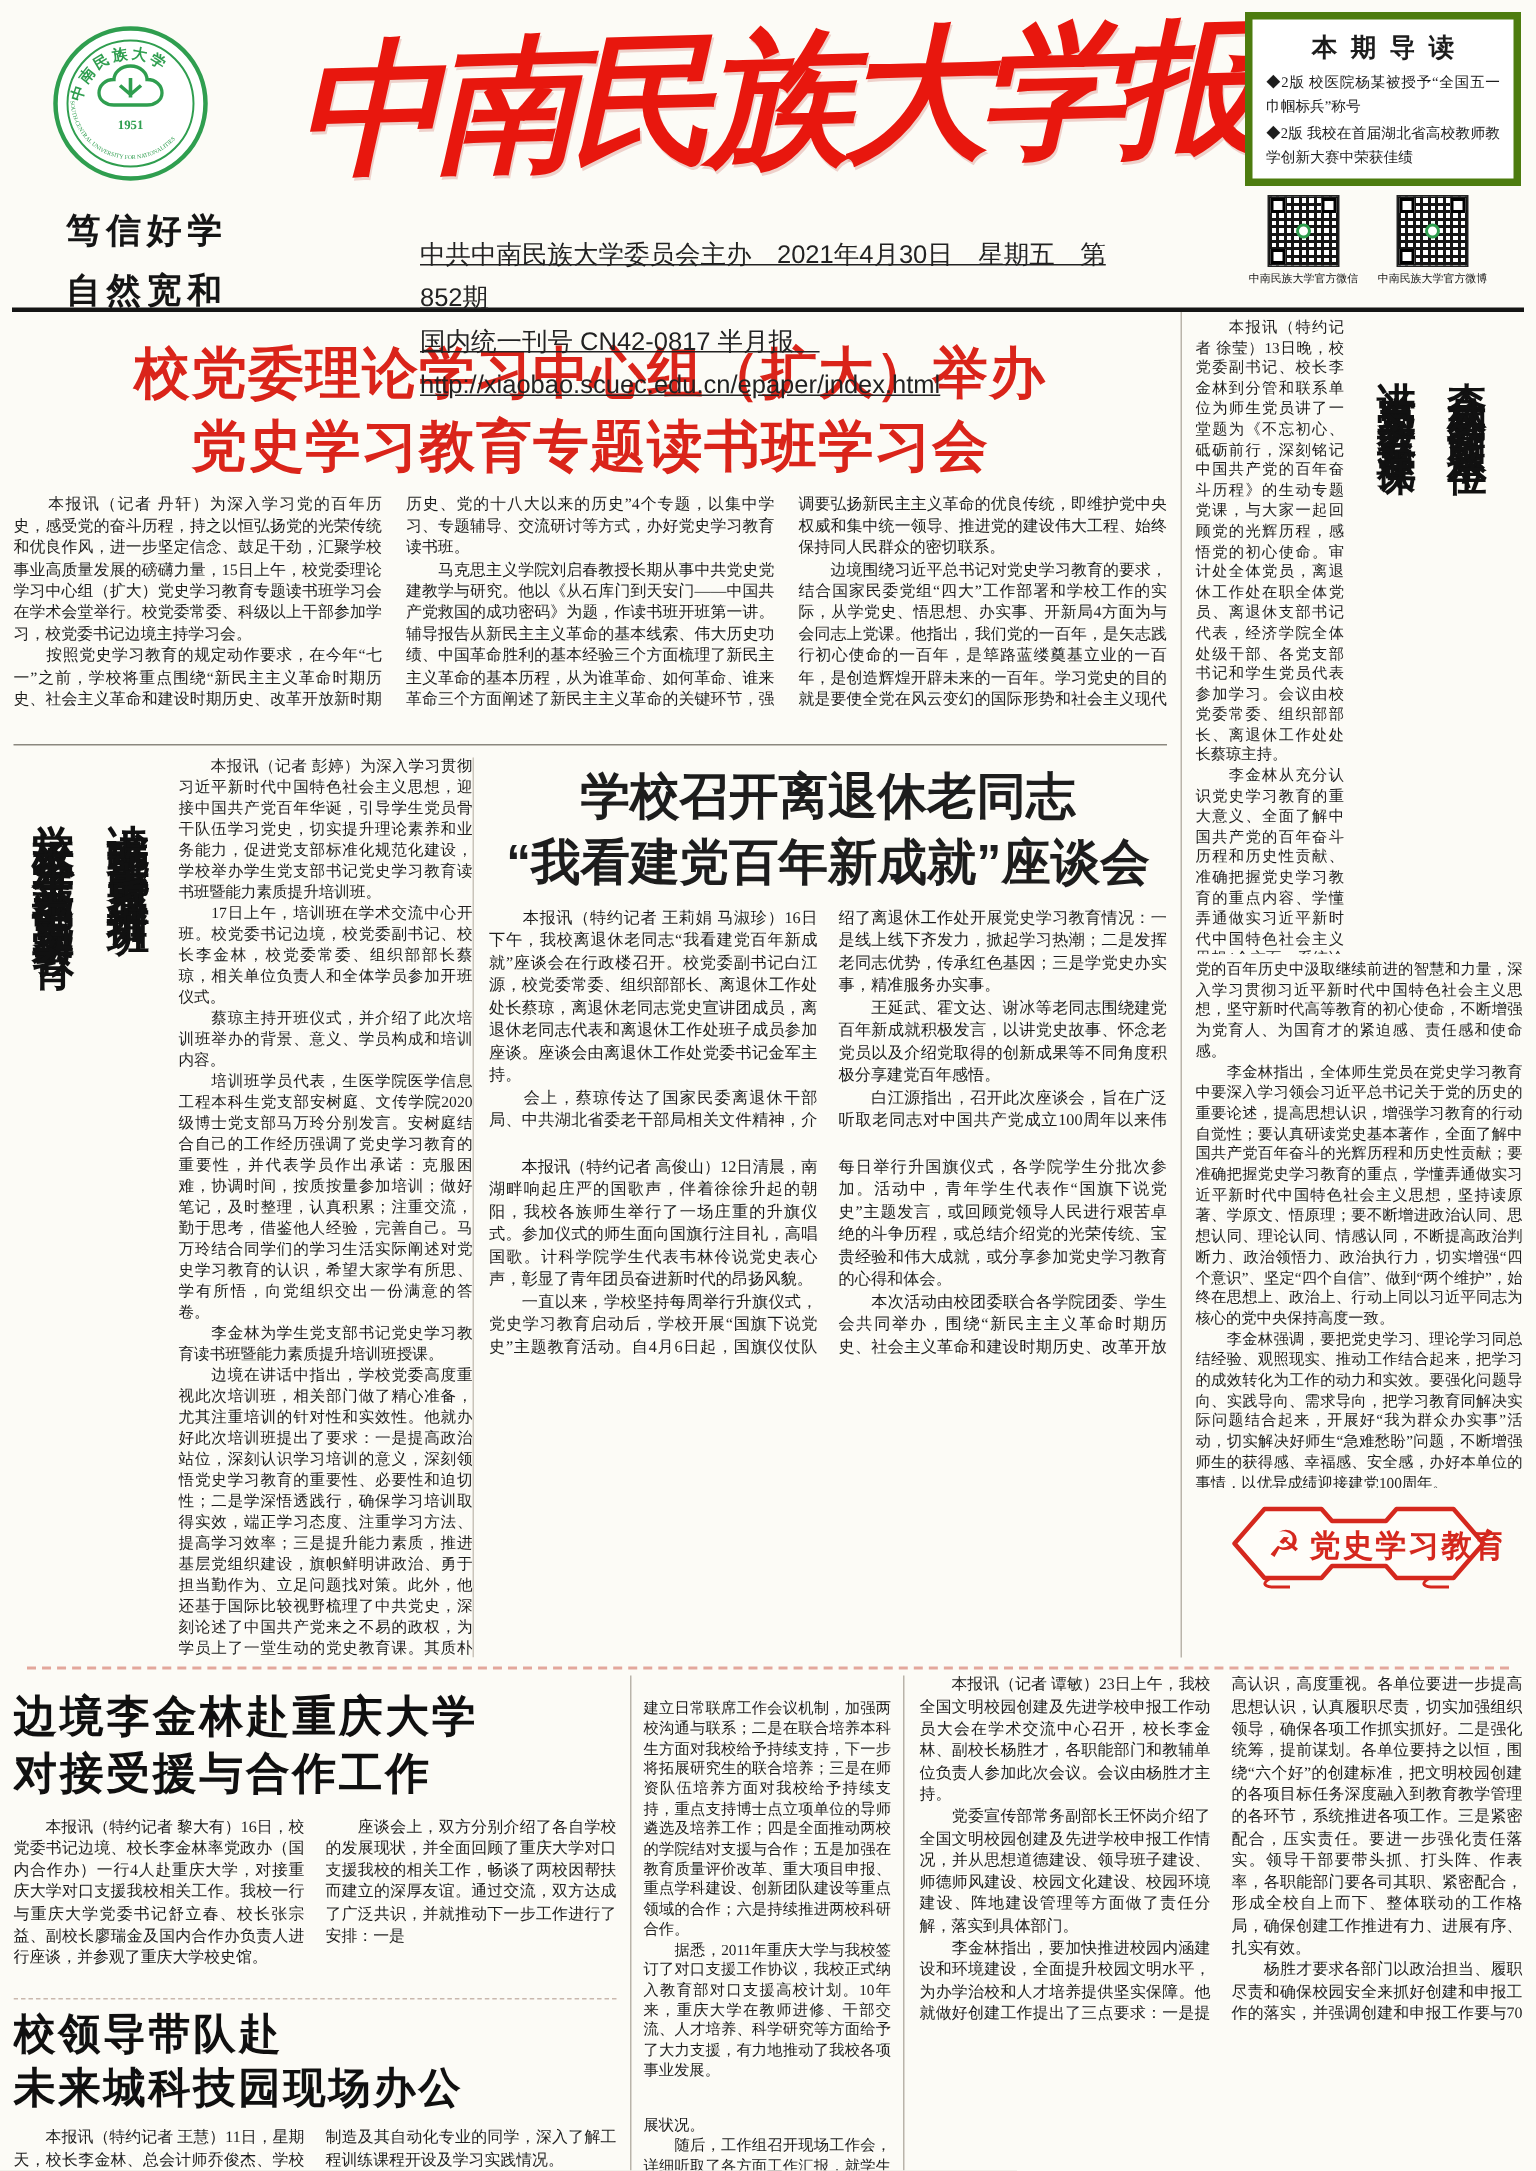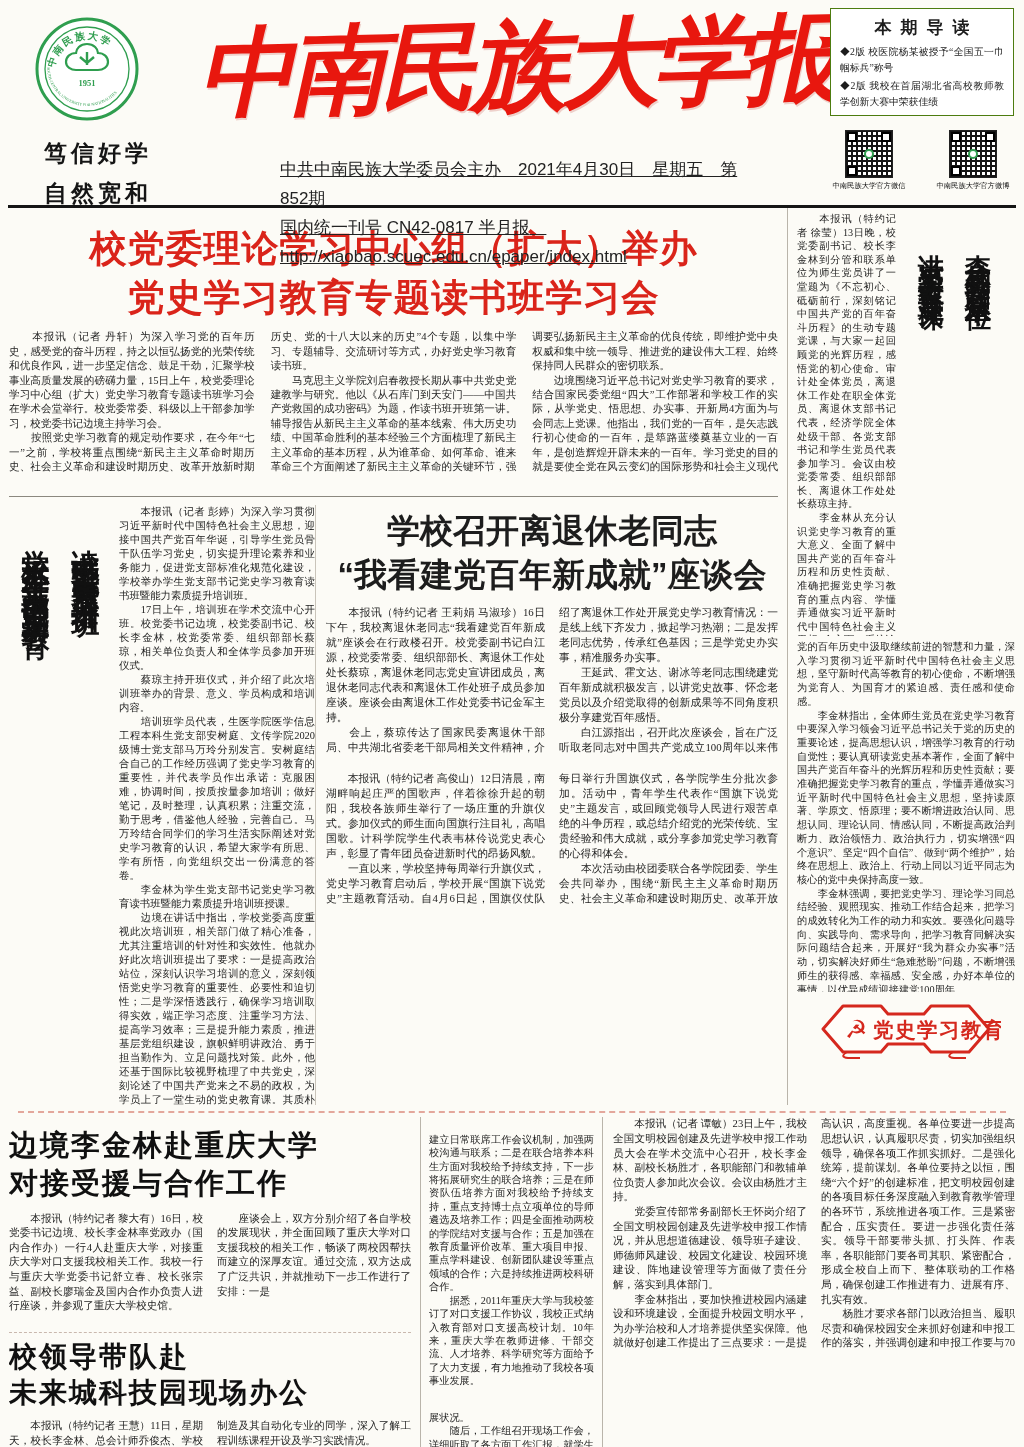--- a/index.html
+++ b/index.html
@@ -9,25 +9,25 @@
   #header{position:relative;height:205px;}
   #logo{position:absolute;left:34px;top:16px;}
   #slogan{position:absolute;left:44px;top:134px;font-size:23px;font-weight:900;line-height:1.75;
           font-family:"Liberation Serif",serif;color:#151515;letter-spacing:4px;white-space:pre-line;}
   #mast-title{position:absolute;left:196px;top:-6px;width:640px;text-align:center;
           font-size:97px;font-weight:900;color:#e8170e;font-style:italic;letter-spacing:-6px;
           font-family:"Liberation Serif",serif;transform:rotate(-1.5deg);line-height:1.5;
           text-shadow:1px 2px 0 rgba(180,20,10,.18);}
   #dateline{position:absolute;left:280px;top:156px;width:480px;
           font-size:17px;line-height:1.7;color:#222;font-family:"Liberation Sans",sans-serif;white-space:pre-line;text-decoration:underline;}
-  #guide-box{position:absolute;right:10px;top:8px;width:184px;border:1px solid #4d7c0f;
+  #guide-box{position:absolute;right:10px;top:8px;width:184px;border:5px solid #4d7c0f;
           padding:7px 9px 6px;background:#fff;box-sizing:border-box;}
   #guide-box .gtitle{text-align:center;font-size:17px;letter-spacing:9px;font-weight:700;margin-bottom:5px;padding-left:9px;}
   #guide-box .gitem{font-size:9.8px;line-height:1.62;text-align:justify;margin-top:2px;}
-  #qr-row{position:absolute;right:8px;top:130px;width:190px;display:flex;justify-content:space-between;}
+  #qr-row{position:absolute;right:8px;top:130px;width:190px;display:flex;justify-content:flex-start;}
   .qr-block{width:86px;text-align:center;}
   .qr{position:relative;width:46px;height:46px;margin:0 auto;background-color:#fff;border:1px solid #222;
       background-image:repeating-linear-gradient(0deg,#151515 0 2px,transparent 2px 5px),
                        repeating-linear-gradient(90deg,#151515 0 2px,transparent 2px 5px);}
   .qr .fm{position:absolute;width:10px;height:10px;border:2px solid #000;background:#fff;box-sizing:border-box;}
   .qr .fm.tl{left:1px;top:1px}.qr .fm.tr{right:1px;top:1px}.qr .fm.bl{left:1px;bottom:1px}
   .qr .cdot{position:absolute;left:50%;top:50%;width:10px;height:10px;margin:-5px 0 0 -5px;border-radius:50%;
       background:#fff;border:2px solid #2f9e4f;box-sizing:border-box;}
   .qr-label{font-size:7.3px;margin-top:3px;color:#111;font-family:"Liberation Sans",sans-serif;}
   #top-rule{height:3px;background:#151515;margin:0 8px;}

